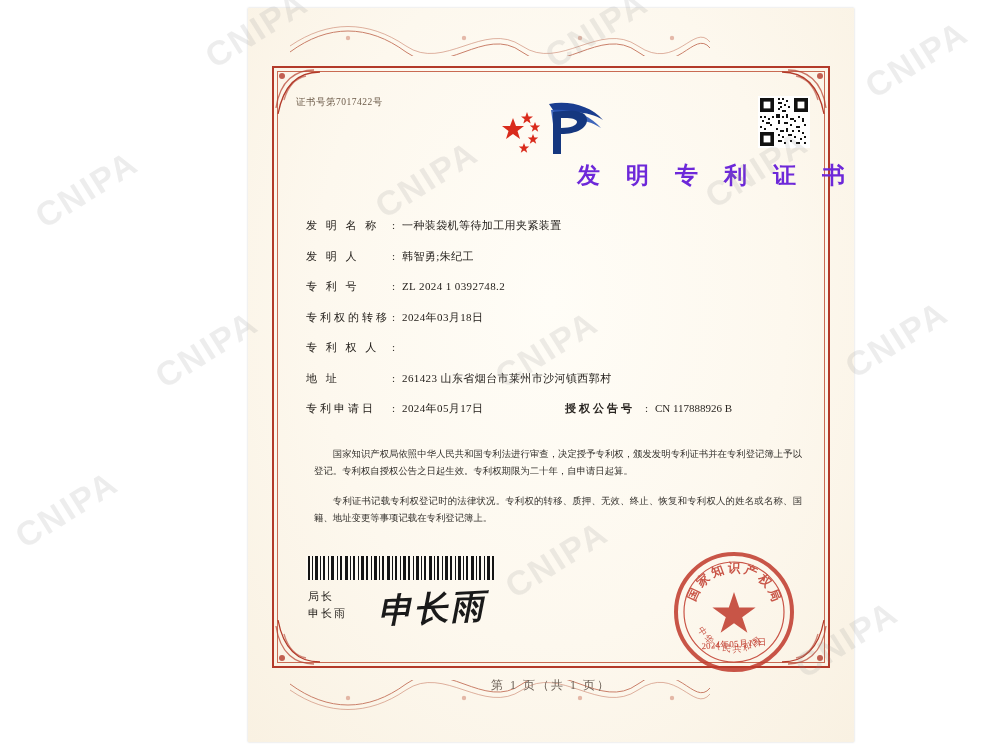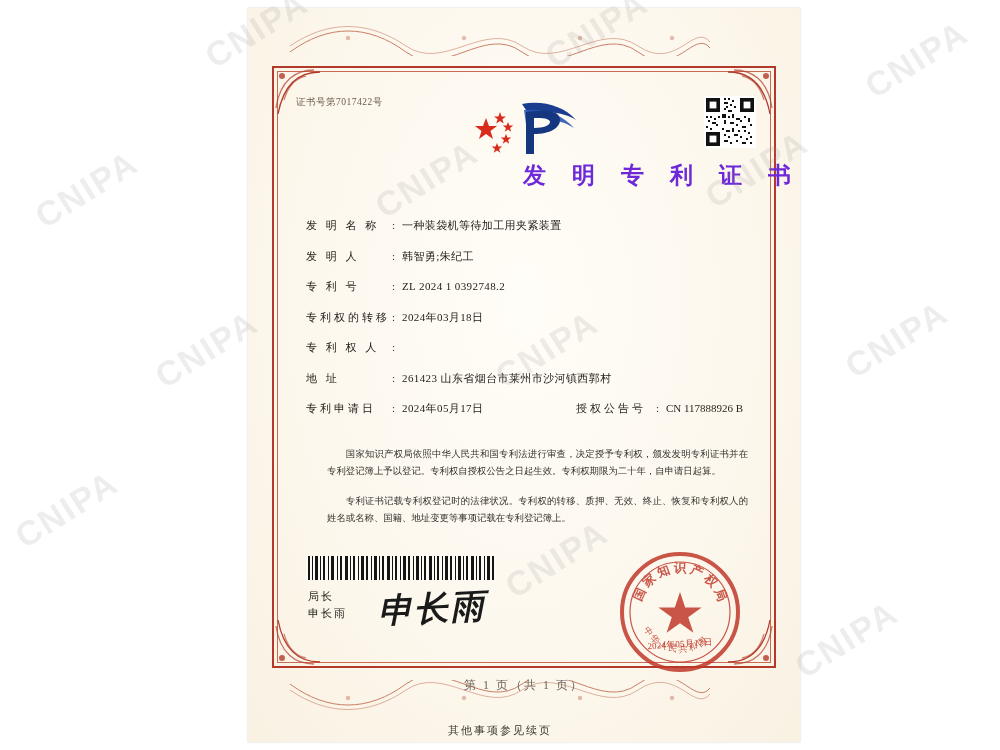--- a/index.html
+++ b/index.html
@@ -36,21 +36,21 @@
     color: rgba(140, 140, 140, 0.16);
     transform: rotate(-32deg);
     white-space: nowrap;
   }
 
   
   .sheet {
     position: absolute;
     left: 248px;
     top: 8px;
-    width: 552px;
+    width: 606px;
     height: 734px;
     background: #fdfaf3;
     box-shadow: 0 0 2px rgba(0,0,0,0.18);
     overflow: hidden;
   }
   .sheet-bg {
     position: absolute;
     inset: 0;
     background:
       radial-gradient(ellipse at 50% 40%, #fffdf7 0%, #fdf8ee 55%, #f9f1e2 100%);
@@ -157,37 +157,38 @@
   }
   .fvalue {
     flex: 1 1 auto;
     letter-spacing: 0.4px;
     color: #1f1b17;
   }
   .frow.split .fvalue { flex: 0 0 150px; }
   .frow.split .flabel2 {
     flex: 0 0 80px;
     letter-spacing: 3px;
-    margin-left: 24px;
+    margin-left: 13px;
+    font-weight: bold;
   }
   .frow.split .fvalue2 { flex: 1 1 auto; }
 
   
   .paras {
     position: absolute;
     left: 64px;
     right: 52px;
     top: 438px;
     font-size: 9.4px;
     line-height: 1.85;
     color: #33302c;
     text-align: justify;
   }
   .paras p {
-    margin: 0 0 12px 15px;
+    margin: 0 0 12px 2px;
     text-indent: 2em;
   }
 
   
   .barcode {
     position: absolute;
     left: 58px;
     top: 548px;
     width: 190px;
     height: 24px;
@@ -531,21 +532,20 @@
             <polygon points="64,44 69.2,59.6 85.6,59.6 72.2,69.2 77.4,84.8 64,75.2 50.6,84.8 55.8,69.2 42.4,59.6 58.8,59.6"></polygon>
           </g>
         </g>
       </svg>
     </div>
     <div class="seal-date">2024年05月17日</div>
 
     <div class="page-foot">第 1 页（共 1 页）</div>
   </div>
 
-  <div style="position:absolute; left:0; right:0; bottom:12px; text-align:center; font-size:11px; color:#3c3730; letter-spacing:2px;">其他事项参见续页</div>
 
   <div class="wm-layer">
     <div class="wm" style="left:200px;  top:10px;">CNIPA</div>
     <div class="wm" style="left:540px;  top:10px;">CNIPA</div>
     <div class="wm" style="left:860px;  top:40px;">CNIPA</div>
     <div class="wm" style="left:30px;   top:170px;">CNIPA</div>
     <div class="wm" style="left:370px;  top:160px;">CNIPA</div>
     <div class="wm" style="left:700px;  top:150px;">CNIPA</div>
     <div class="wm" style="left:150px;  top:330px;">CNIPA</div>
     <div class="wm" style="left:490px;  top:330px;">CNIPA</div>

